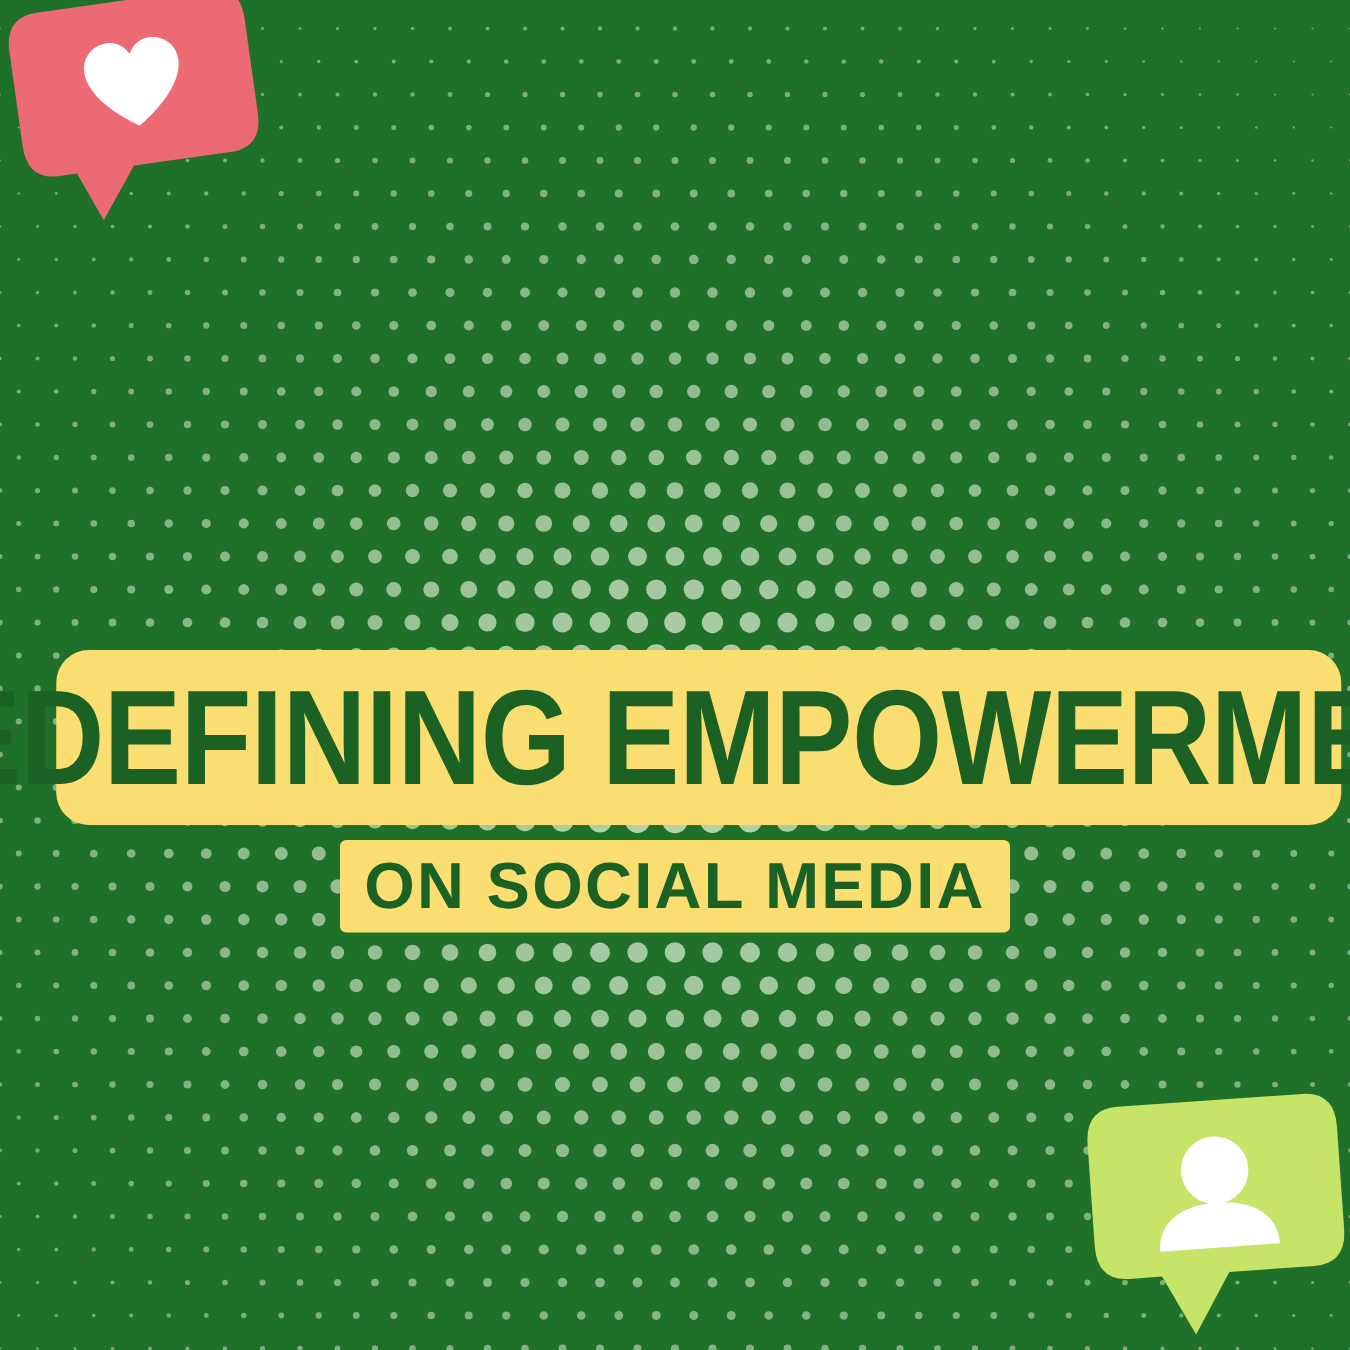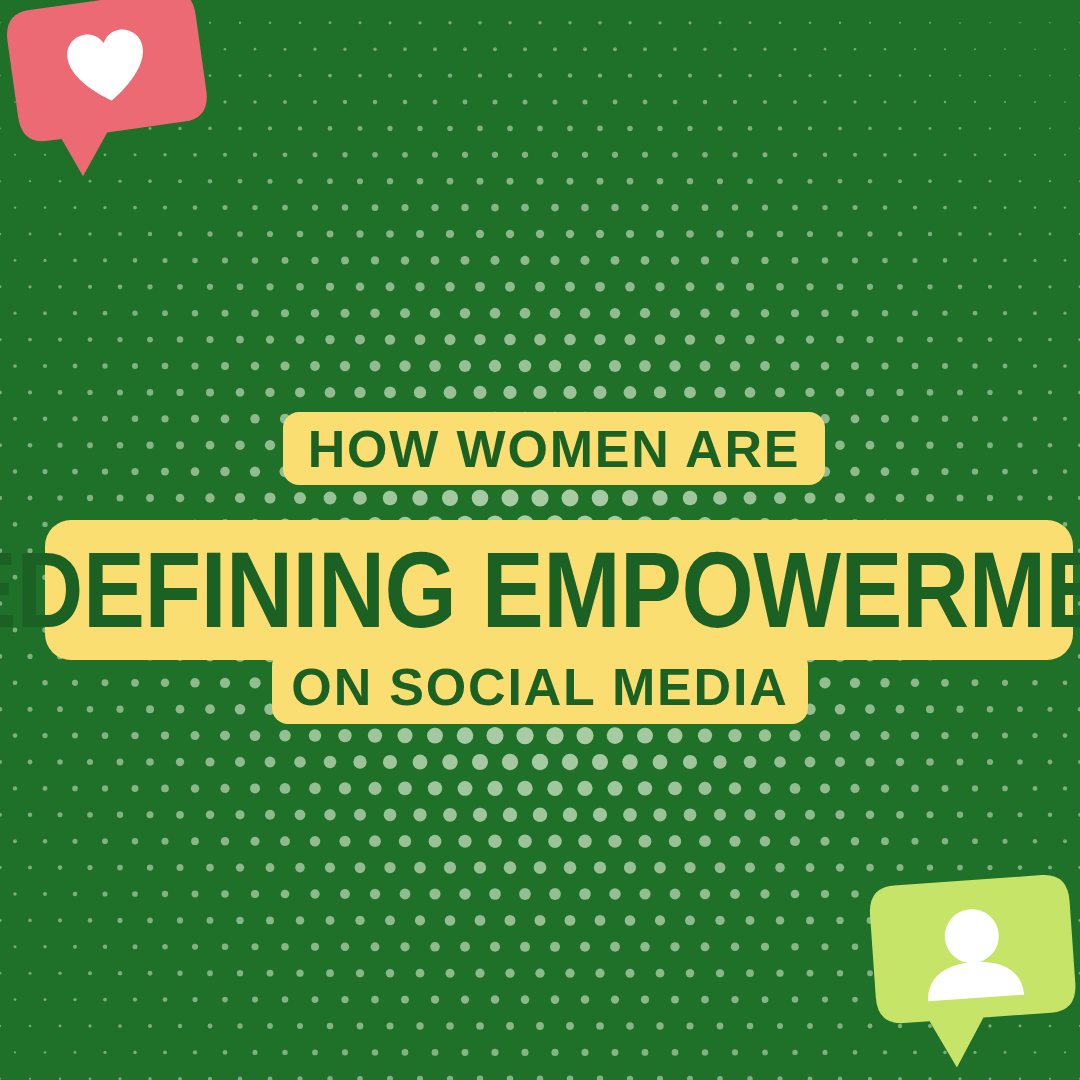--- a/index.html
+++ b/index.html
@@ -74,24 +74,24 @@
     letter-spacing: -0.005em;
     font-weight: 700;
     transform: scaleX(0.86);
     transform-origin: center center;
     font-family: "Liberation Sans Narrow", "Liberation Sans", sans-serif;
   }
 
   
   #band-line3 {
     left: 272px;
-    top: 650px;
+    top: 672px;
     width: 536px;
     height: 74px;
-    border-radius: 16px;
+    border-radius: 5px;
   }
   #band-line3 .band-text {
     font-size: 52px;
     letter-spacing: 0.035em;
     font-family: "Liberation Sans", sans-serif;
   }
 
   
   .bubble {
     position: absolute;
@@ -1829,23 +1829,20 @@
         <circle cx="945.0" cy="1105.2" r="1.44" fill="#B9D6B2" opacity="0.58"></circle>
         <circle cx="975.0" cy="1105.2" r="1.30" fill="#B9D6B2" opacity="0.57"></circle>
         <circle cx="1005.0" cy="1105.2" r="1.16" fill="#B9D6B2" opacity="0.57"></circle>
         <circle cx="1035.0" cy="1105.2" r="1.04" fill="#B9D6B2" opacity="0.56"></circle>
         <circle cx="1065.0" cy="1105.2" r="0.93" fill="#B9D6B2" opacity="0.56"></circle>
         <circle cx="1095.0" cy="1105.2" r="0.84" fill="#B9D6B2" opacity="0.55"></circle>
         <circle cx="1125.0" cy="1105.2" r="0.80" fill="#B9D6B2" opacity="0.55"></circle>
       </g>
   </svg>
 
-  <div class="band" id="band-line1">
-    <span class="band-text">HOW WOMEN ARE</span>
-  </div>
 
   <div class="band" id="band-line2">
     <span class="band-text">REDEFINING EMPOWERMENT</span>
   </div>
 
   <div class="band" id="band-line3">
     <span class="band-text">ON SOCIAL MEDIA</span>
   </div>
 
   <svg class="bubble" id="bubble-like" viewBox="0 0 230 205" xmlns="http://www.w3.org/2000/svg">

